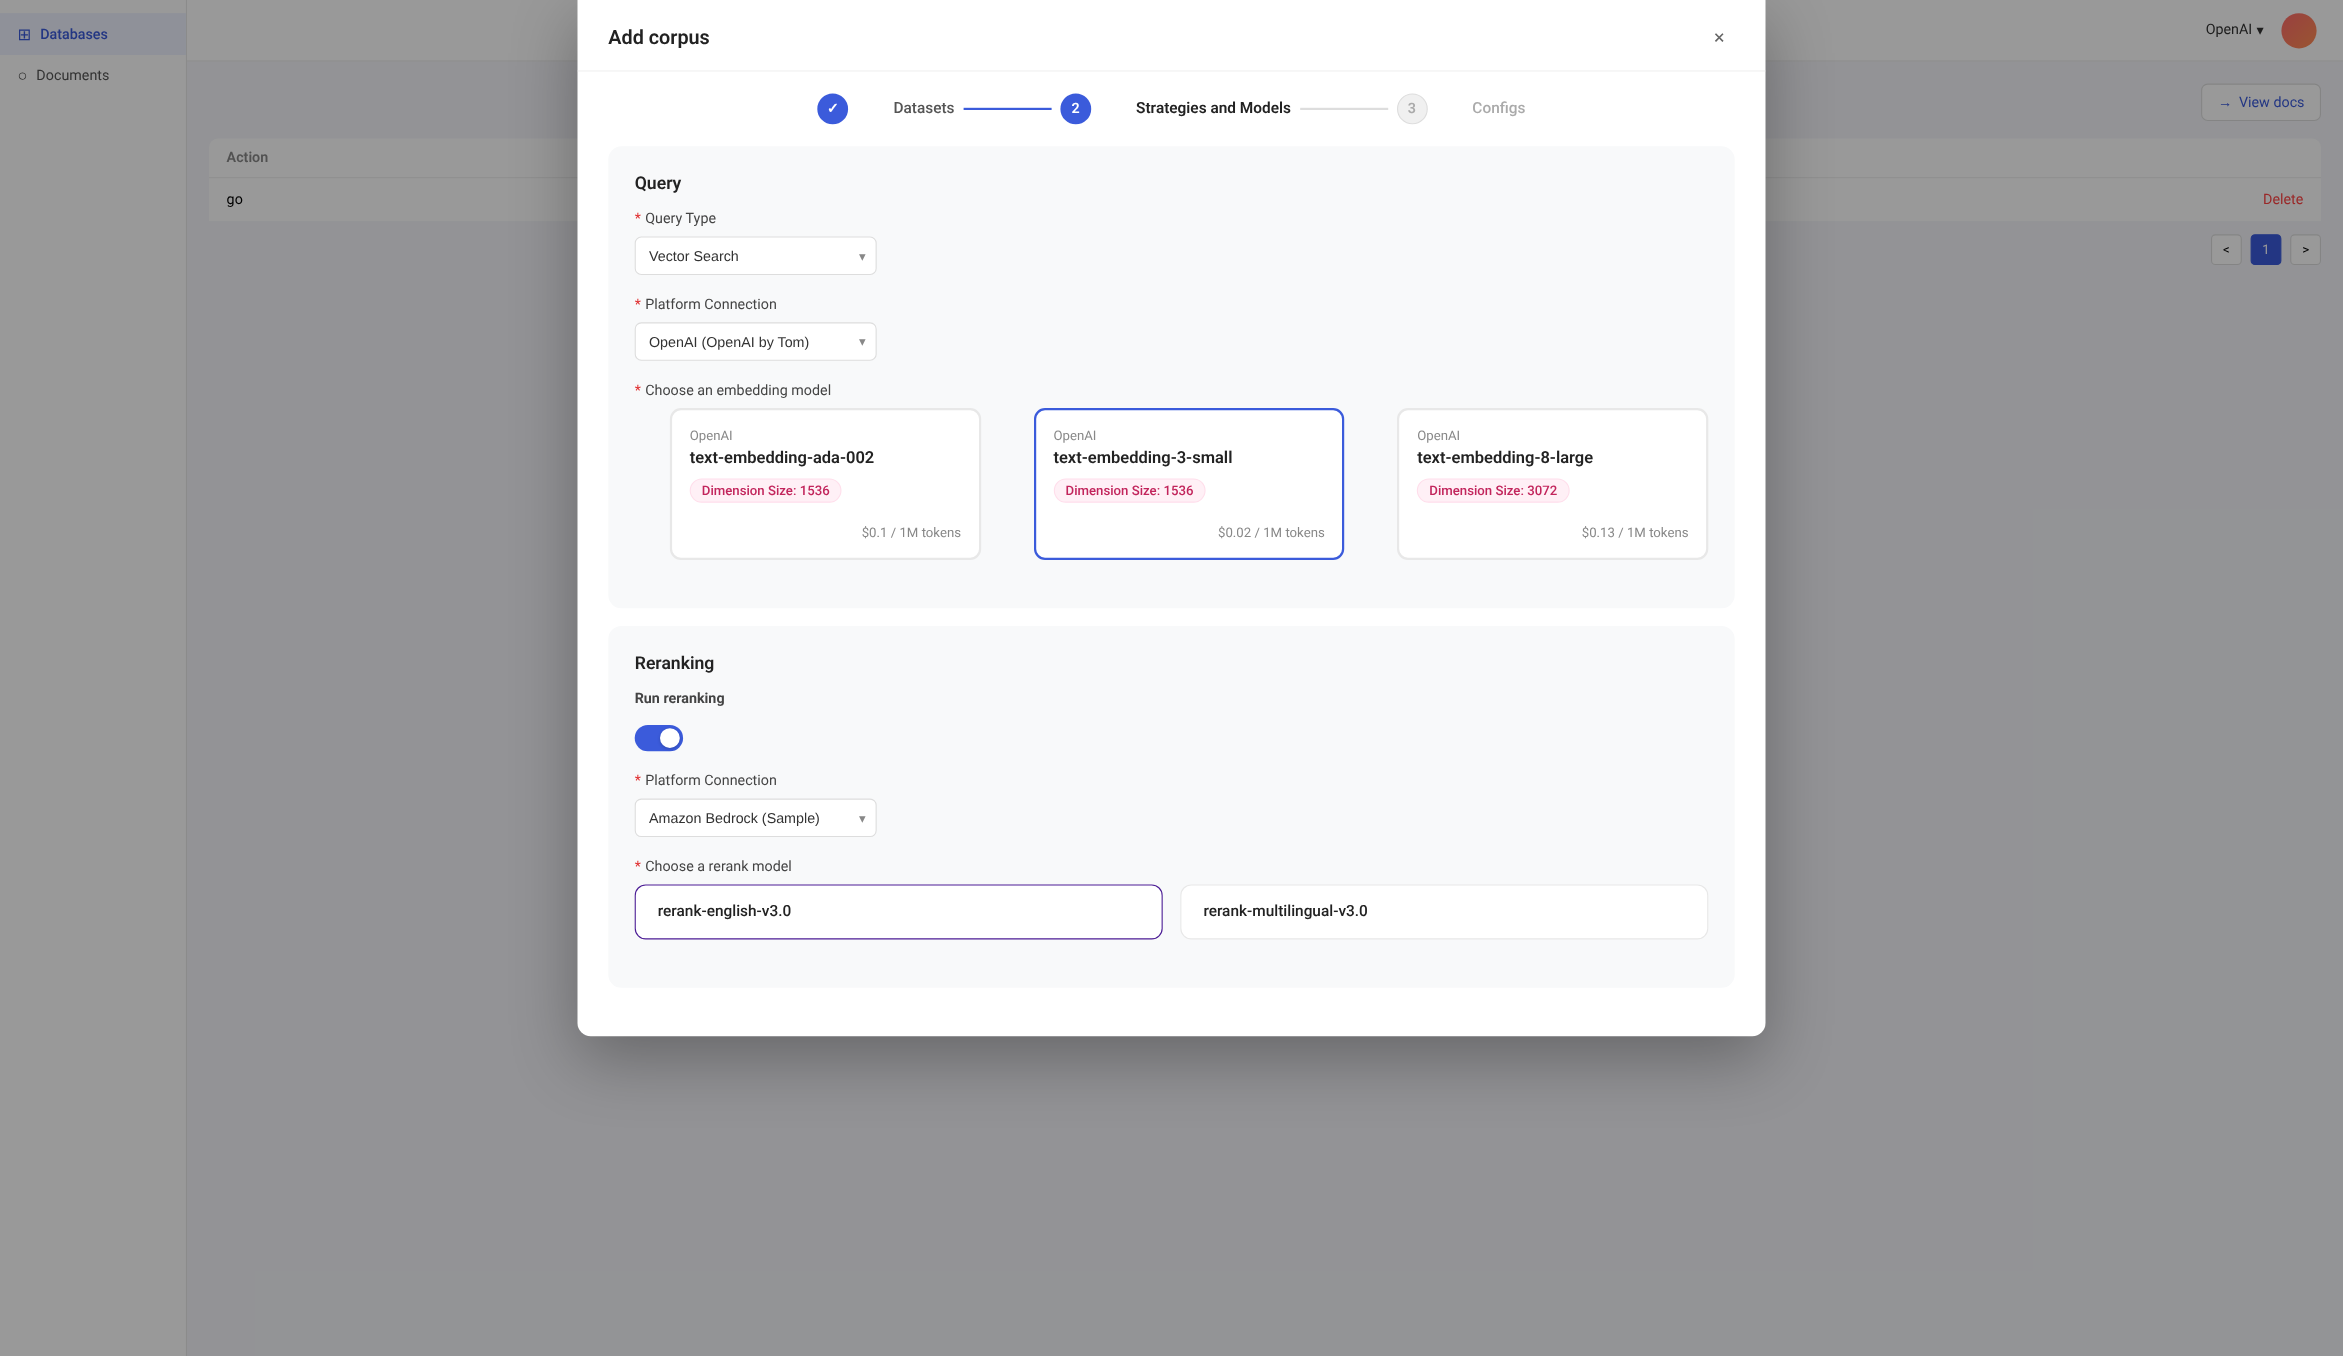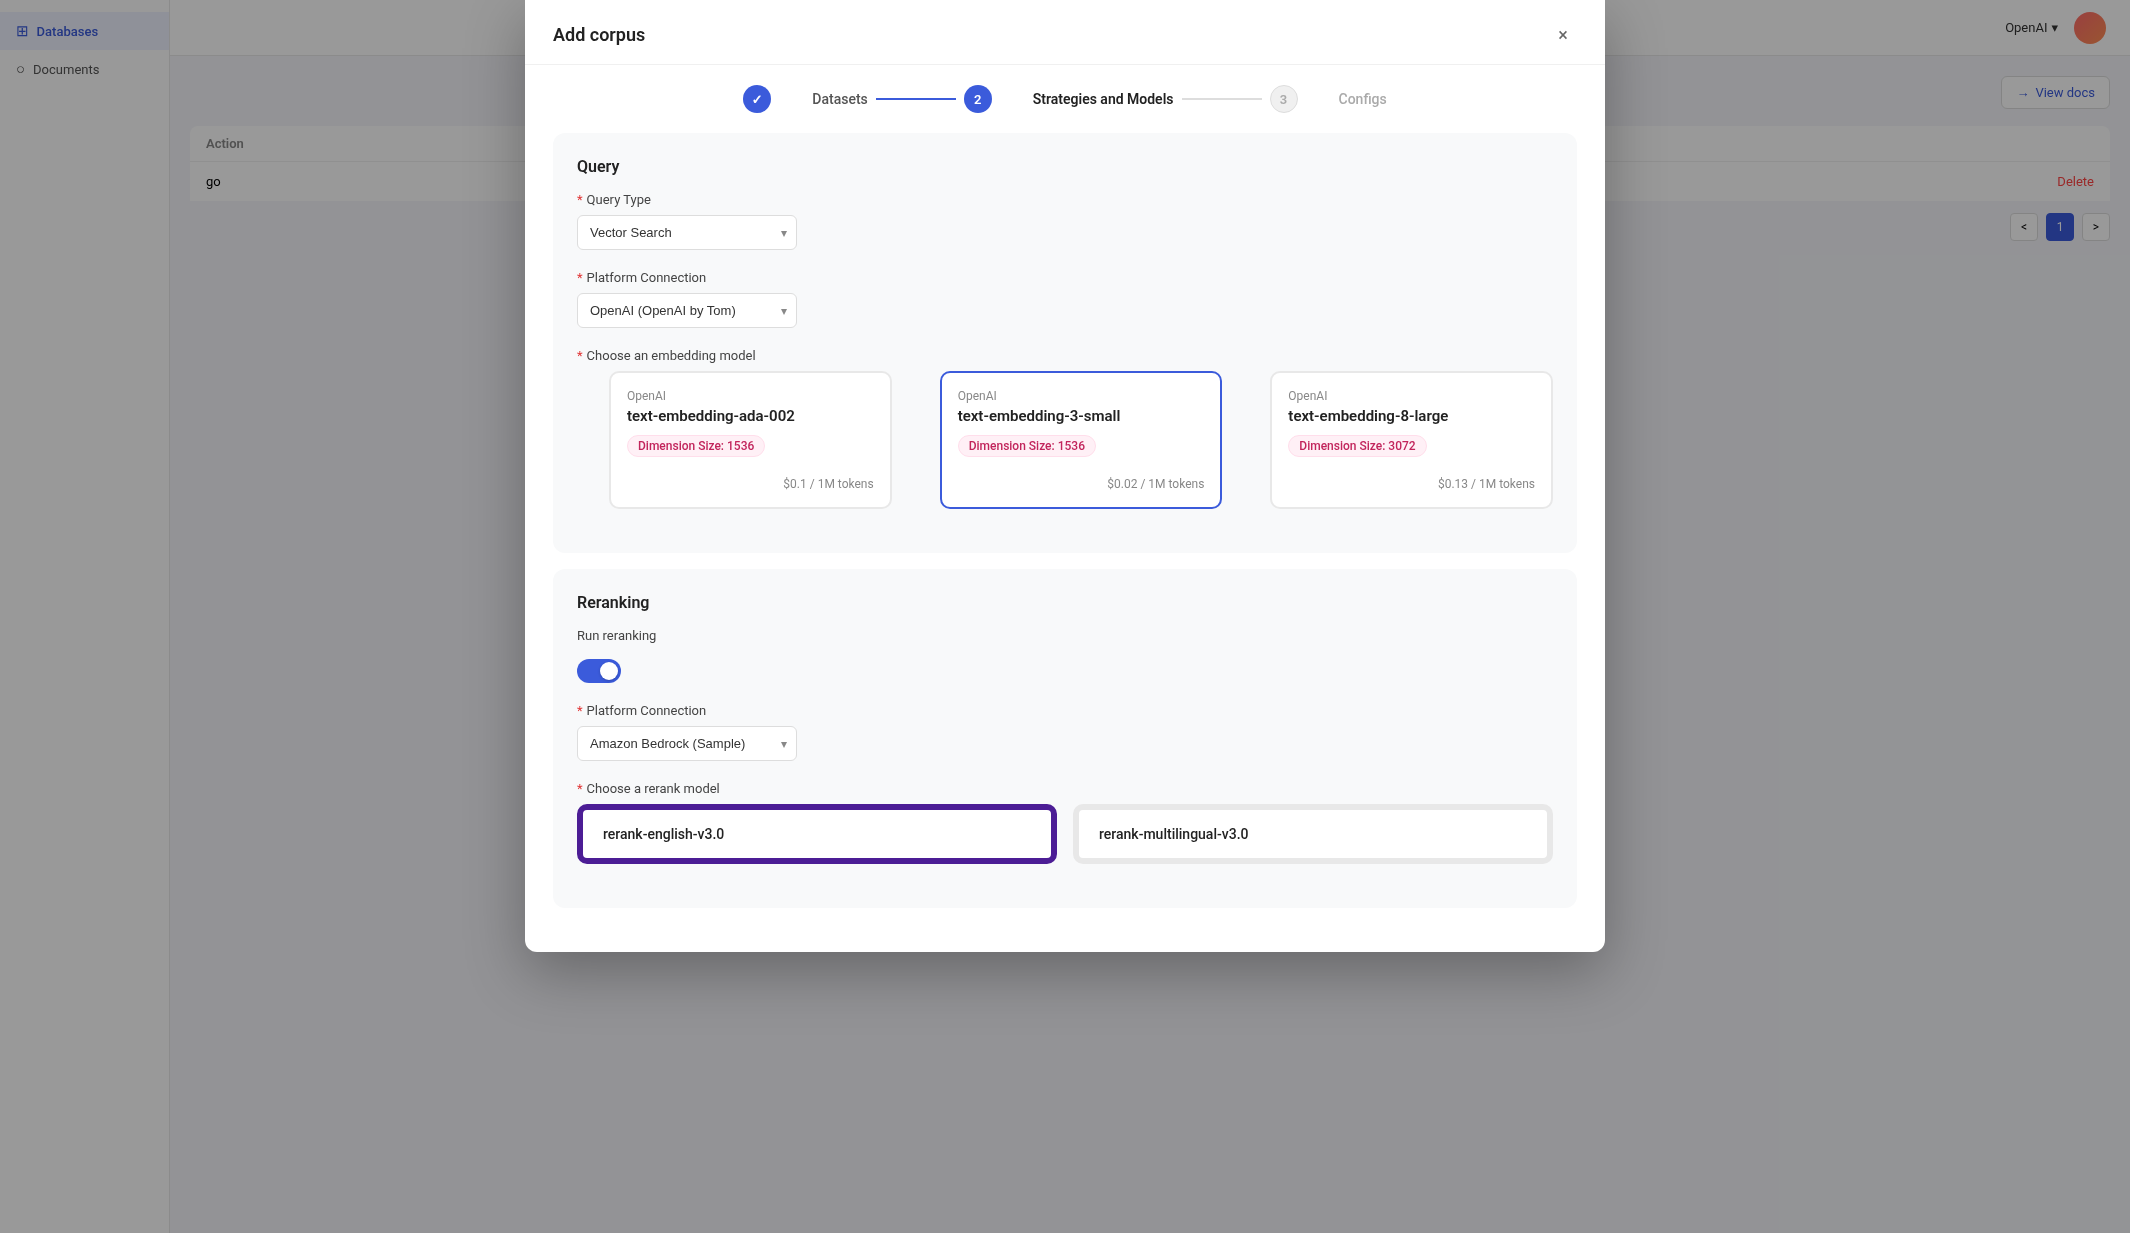--- a/index.html
+++ b/index.html
@@ -430,20 +430,21 @@
       text-align: right;
       margin-top: 8px;
     }
 
     
     .toggle-wrapper {
       display: flex;
       align-items: center;
       gap: 8px;
       margin-bottom: 16px;
+      font-weight: bold;
     }
 
     .toggle {
       width: 44px;
       height: 24px;
       background: #3B5BDB;
       border-radius: 12px;
       position: relative;
       cursor: pointer;
     }
@@ -466,21 +467,21 @@
 
     
     .rerank-cards {
       display: flex;
       gap: 16px;
     }
 
     .rerank-card {
       flex: 1;
       background: #fff;
-      border: 6px solid #4c1d95;
+      border: 1px solid #4c1d95;
       border-radius: 10px;
       padding: 16px 20px;
       cursor: pointer;
       font-size: 14px;
       font-weight: 500;
       color: #222;
     }
 
     .rerank-card.unselected {
       border-color: #e8e8e8;

